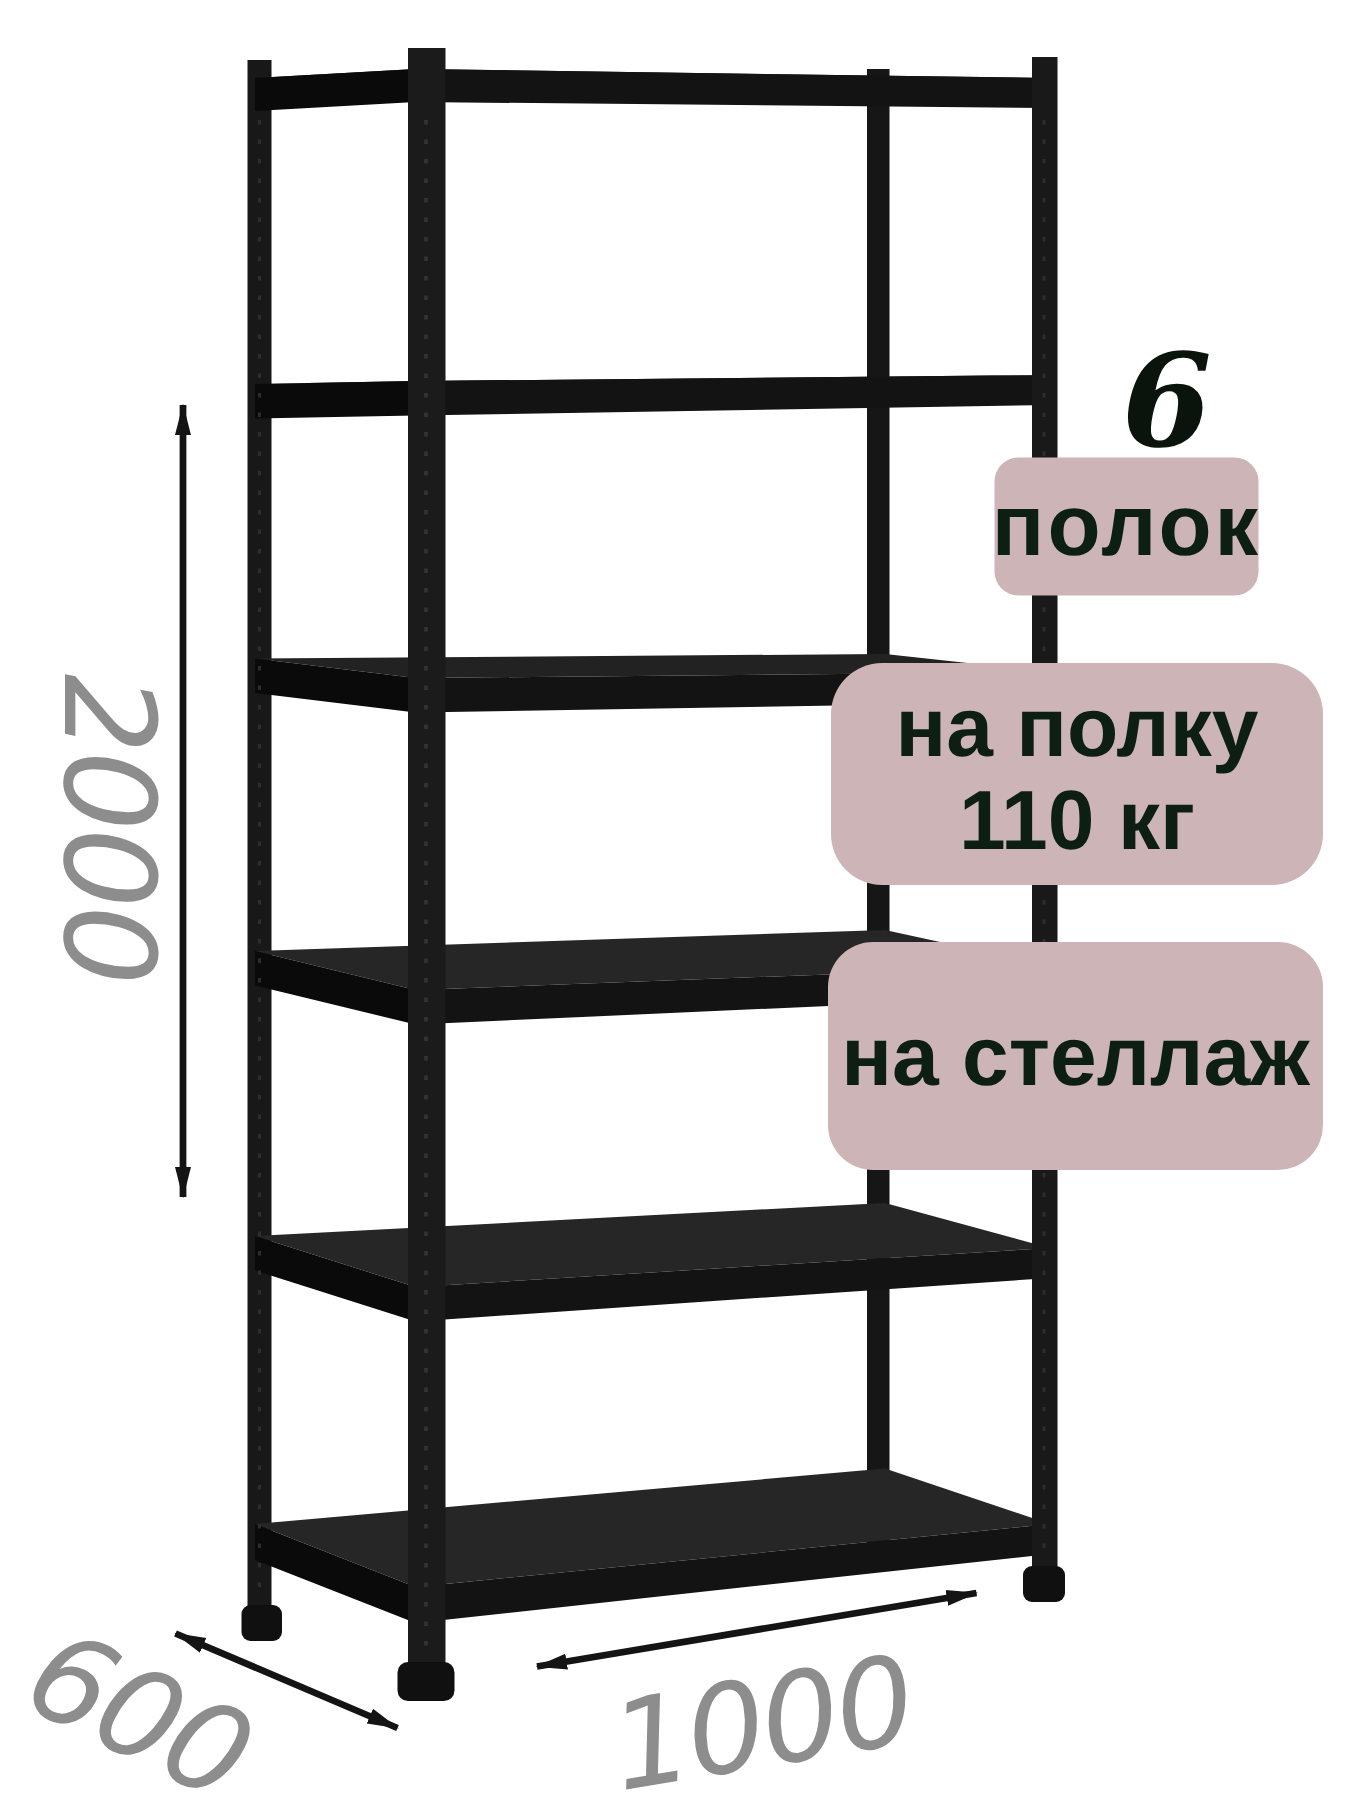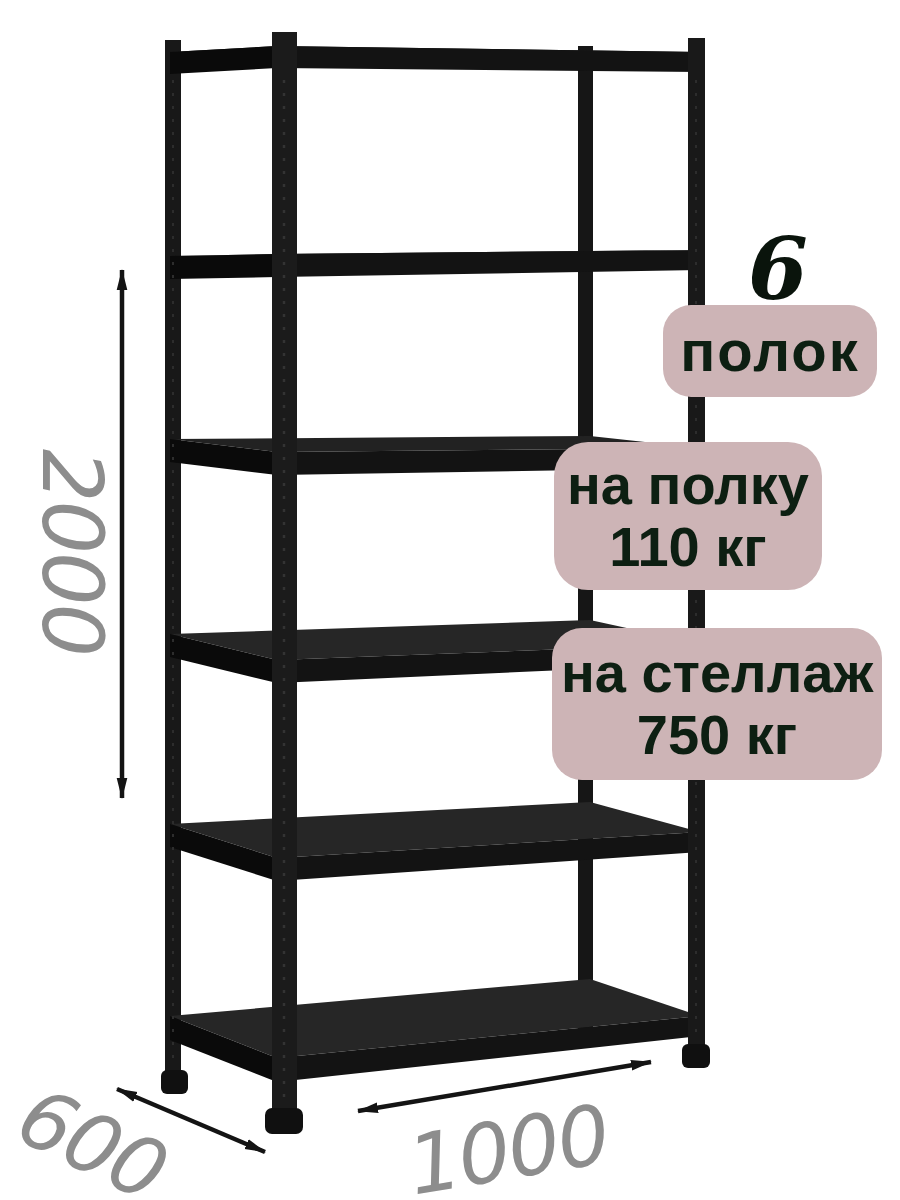--- a/index.html
+++ b/index.html
@@ -19,25 +19,25 @@
     position:absolute;left:778px;top:268px;transform:translate(-50%,-50%);
     font-family:"DejaVu Serif","Liberation Serif",serif;font-weight:bold;font-style:italic;
     font-size:86px;color:#0a140c;
   }
   .badge{
     position:absolute;background:#cdb4b6;color:#0d1f12;
     display:flex;flex-direction:column;align-items:center;justify-content:center;
     font-weight:bold;text-align:center;
   }
   #count-badge{
-    left:663px;top:305px;width:214px;height:92px;border-radius:28px;
+    left:663px;top:305px;width:176px;height:92px;border-radius:16px;
     font-size:58px;letter-spacing:2px;line-height:1;
   }
   #badge-shelf{
-    left:554px;top:442px;width:268px;height:148px;border-radius:34px;
+    left:554px;top:442px;width:328px;height:148px;border-radius:34px;
     font-size:56px;line-height:62px;
   }
   #badge-rack{
     left:552px;top:628px;width:330px;height:152px;border-radius:30px;
     font-size:56px;line-height:62px;
   }
 </style>
 </head>
 <body>
 
@@ -120,16 +120,15 @@
     <span>полок</span>
   </div>
 
   <div id="badge-shelf" class="badge">
     <span>на полку</span>
     <span>110 кг</span>
   </div>
 
   <div id="badge-rack" class="badge">
     <span>на стеллаж</span>
-    <span>750 кг</span>
   </div>
 
 </div>
 
 </body></html>

